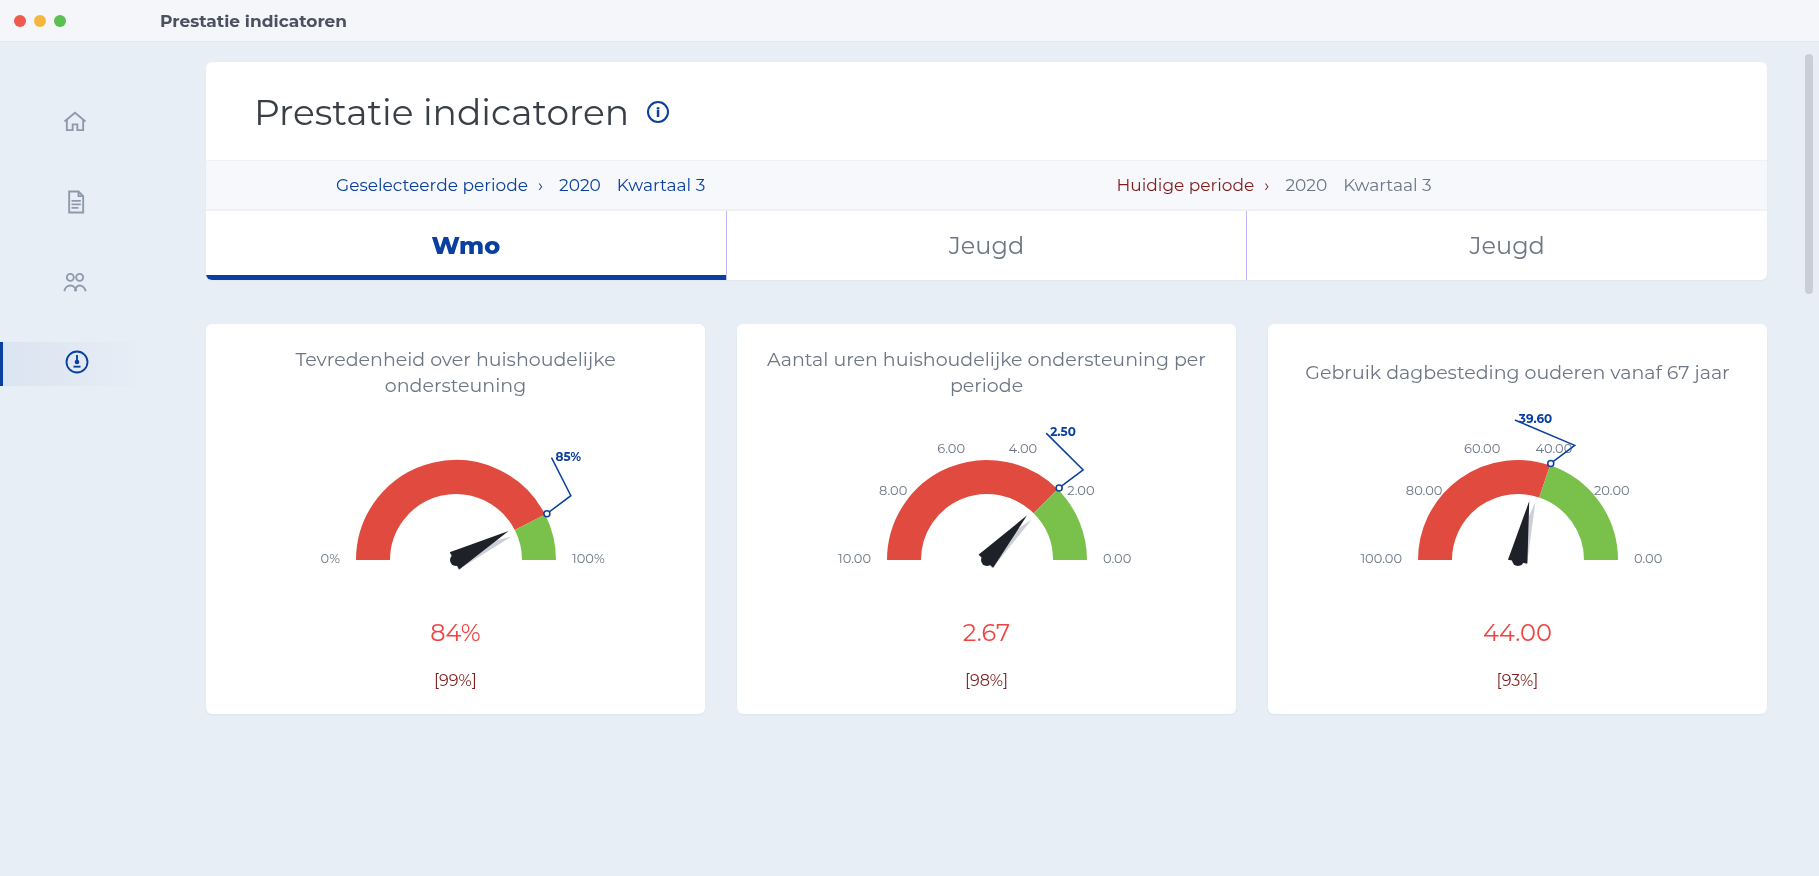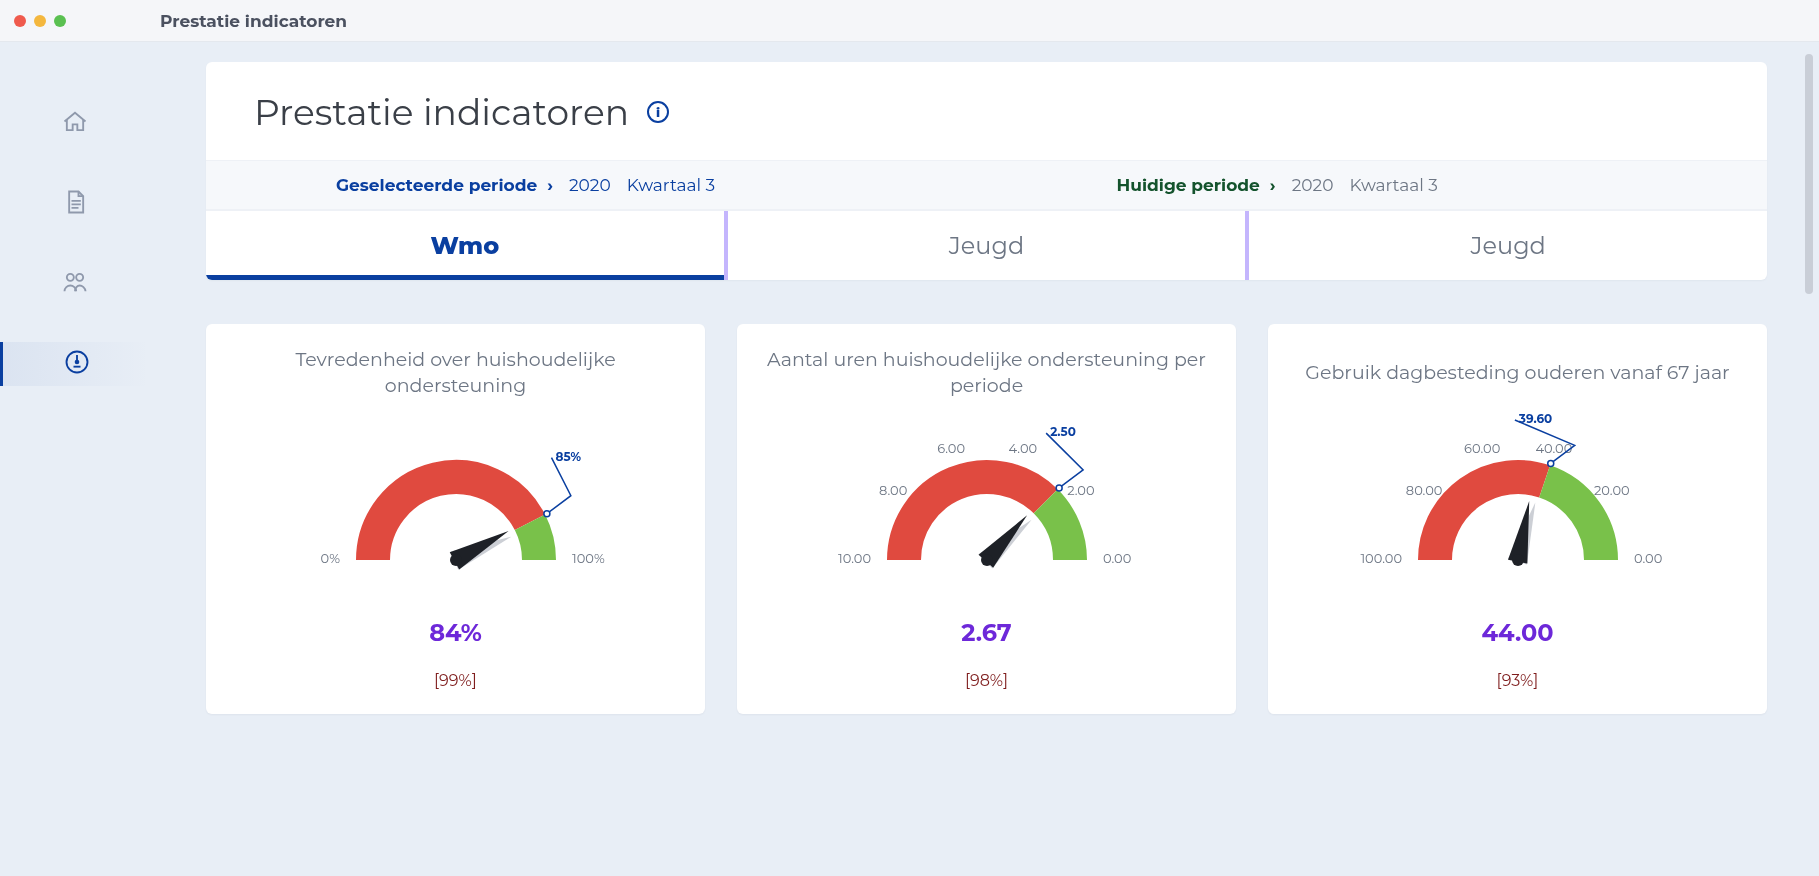--- a/index.html
+++ b/index.html
@@ -40,38 +40,38 @@
 
   
   .main{position:absolute;top:42px;left:150px;right:0;bottom:0;padding:20px 52px 20px 56px;overflow:auto}
   .hero{background:var(--panel);border-radius:6px;padding:0;box-shadow:0 1px 2px rgba(30,40,60,.04);overflow:hidden}
   .hero-head{display:flex;align-items:center;gap:18px;padding:28px 48px 26px 48px}
   .hero-title{font-size:36px;color:#3a3f47;font-weight:400}
   .info-badge{width:22px;height:22px;border:2px solid var(--brand);border-radius:50%;display:flex;align-items:center;justify-content:center;color:var(--brand);font-weight:800;font-size:13px;cursor:pointer}
 
   .period-row{display:flex;background:var(--period-bg);border-top:1px solid #eef1f6;border-bottom:1px solid #eef1f6}
   .period-col{flex:1;display:flex;align-items:center;gap:16px;padding:14px 0 14px 130px;font-size:17px}
-  .period-label{color:var(--brand);font-weight:700;display:flex;align-items:center;gap:10px}
-  .period-label.grey{color:#14532d}
+  .period-label{color:var(--brand);font-weight:400;display:flex;align-items:center;gap:10px}
+  .period-label.grey{color:#7f1d1d}
   .chev{color:inherit}
   .period-val{color:var(--brand);font-weight:400}
   .period-val.grey{color:#6d7684}
 
   .tabs{display:flex;border-top:1px solid #eef1f6}
-  .tab{flex:1;text-align:center;padding:20px 0 20px;font-size:24px;color:var(--tabgrey);cursor:pointer;border-right:4px solid #c4b5fd;position:relative}
+  .tab{flex:1;text-align:center;padding:20px 0 20px;font-size:24px;color:var(--tabgrey);cursor:pointer;border-right:1px solid #c4b5fd;position:relative}
   .tab:last-child{border-right:none}
   .tab.active{color:var(--brand);font-weight:800}
   .tab.active::after{content:"";position:absolute;left:0;right:0;bottom:-1px;height:6px;background:var(--brand)}
 
   
   .cards{display:flex;gap:32px;margin-top:44px}
   .card{flex:1;background:var(--panel);border-radius:6px;box-shadow:0 1px 2px rgba(30,40,60,.05);padding:22px 24px 24px;display:flex;flex-direction:column;align-items:center}
   .card-title{text-align:center;color:#6d7684;font-size:19px;line-height:1.35;min-height:54px;display:flex;align-items:center;justify-content:center}
   .gauge-wrap{margin-top:10px;width:320px;display:flex;justify-content:center}
-  .value{font-size:24px;color:#6d28d9;font-weight:700;margin-top:8px}
+  .value{font-size:24px;color:#ef4444;font-weight:400;margin-top:8px}
   .confidence{margin-top:24px;color:#7f1d1d;font-size:16px}
 
   
   .scrollbar{position:absolute;top:54px;right:6px;width:8px;height:240px;background:#c9ced7;border-radius:4px;z-index:5}
 
   
   .tick{font-size:13px;fill:#6d7684;font-family:var(--font)}
   .marker-label{font-size:12px;fill:var(--brand);font-weight:700;font-family:var(--font)}
 </style>
 </head>

